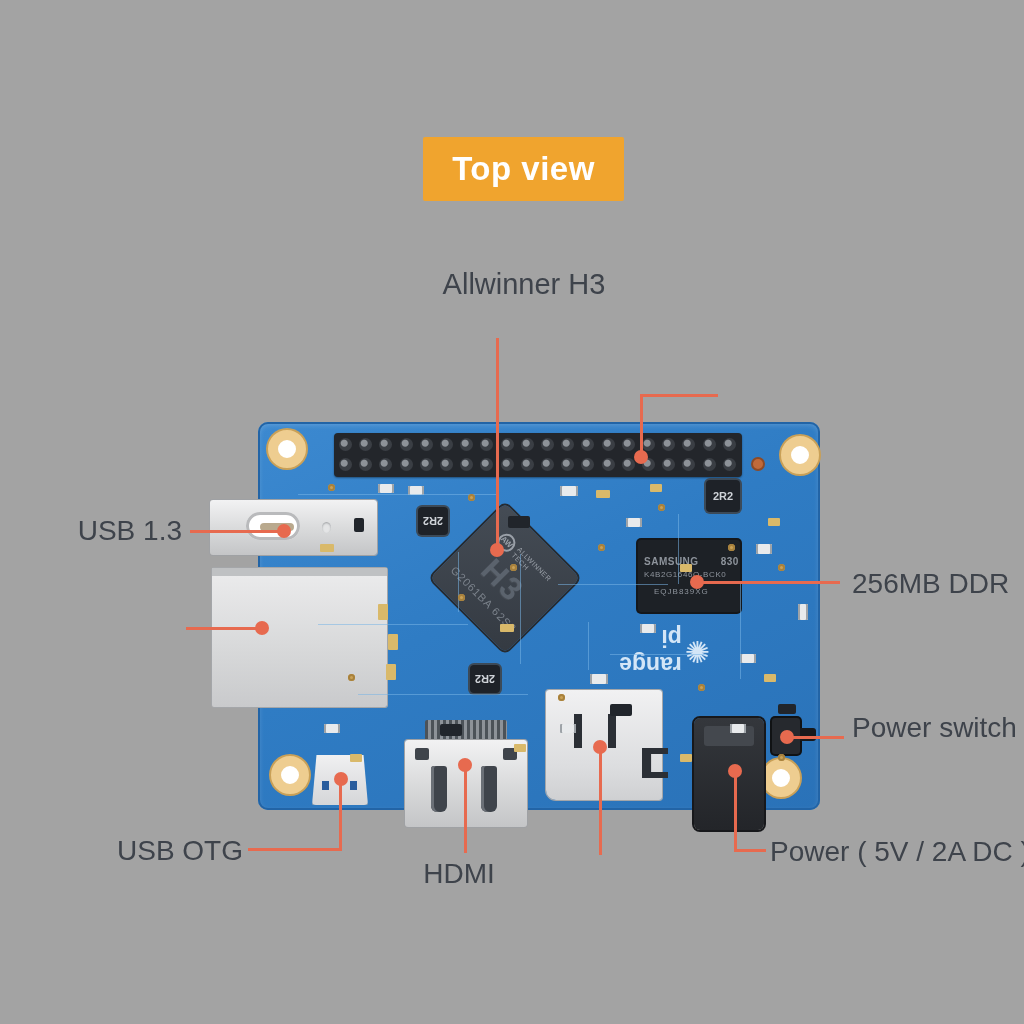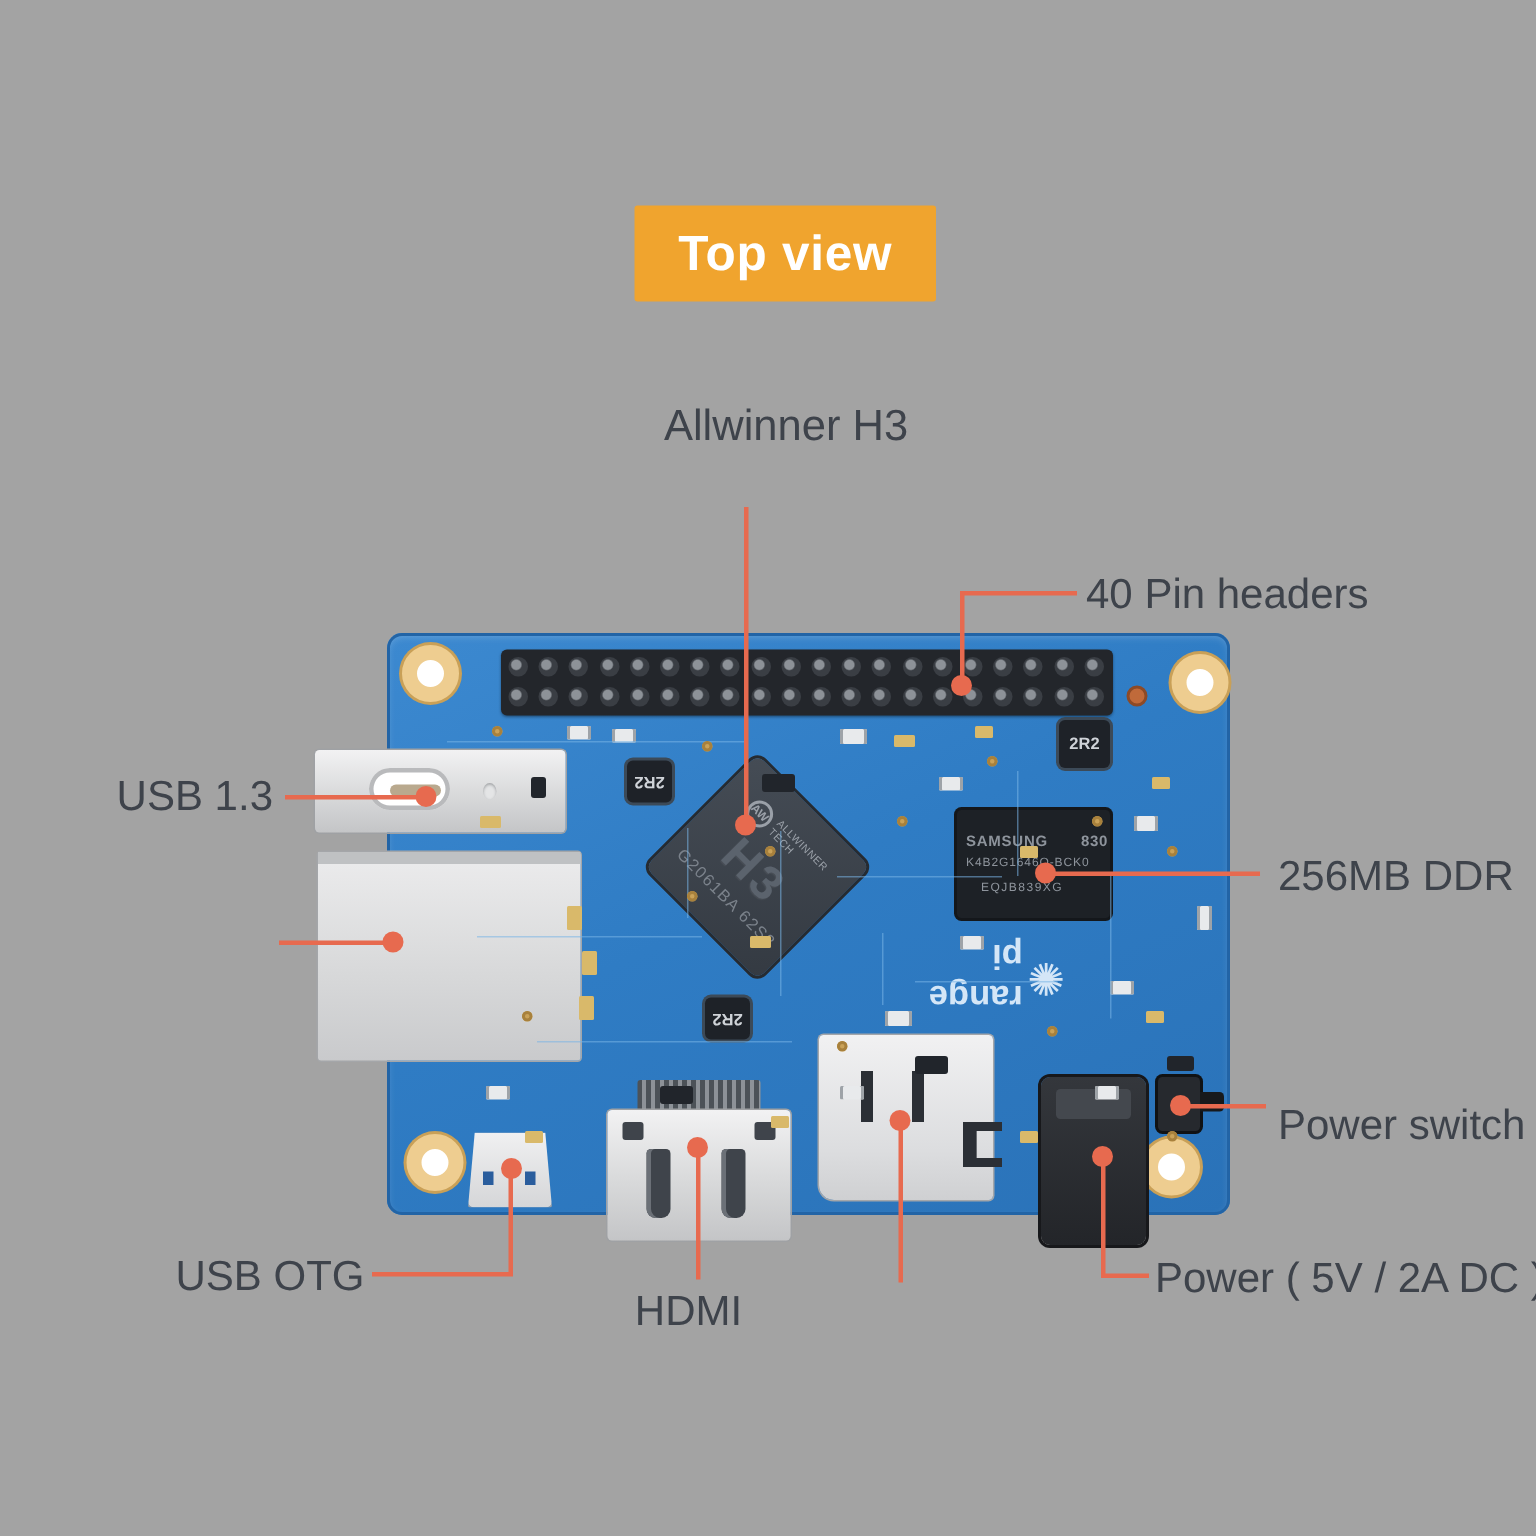--- a/index.html
+++ b/index.html
@@ -298,21 +298,20 @@
   <div class="lv" style="left:464px;top:768px;height:85px;"></div>
   <div class="ldot" style="left:458px;top:758px;"></div>
 
   <div class="lv" style="left:599px;top:750px;height:105px;"></div>
   <div class="ldot" style="left:593px;top:740px;"></div>
 
   <div class="lv" style="left:734px;top:774px;height:78px;"></div>
   <div class="lh" style="left:734px;top:849px;width:32px;"></div>
   <div class="ldot" style="left:728px;top:764px;"></div>
 
-  <div class="lbl" style="left:724px;top:380px;">40 Pin headers</div>
   <div class="lbl r" style="left:58px;top:515px;width:124px;">USB 1.3</div>
   <div class="lbl" style="left:852px;top:568px;">256MB DDR</div>
-  <div class="lbl" style="left:852px;top:734px;">Power switch</div>
+  <div class="lbl" style="left:852px;top:712px;">Power switch</div>
   <div class="lbl r" style="left:115px;top:835px;width:128px;">USB OTG</div>
   <div class="lbl c" style="left:407px;top:858px;width:104px;">HDMI</div>
   <div class="lbl" style="left:770px;top:836px;">Power ( 5V / 2A DC )</div>
 
 </div>
 
 </body></html>

